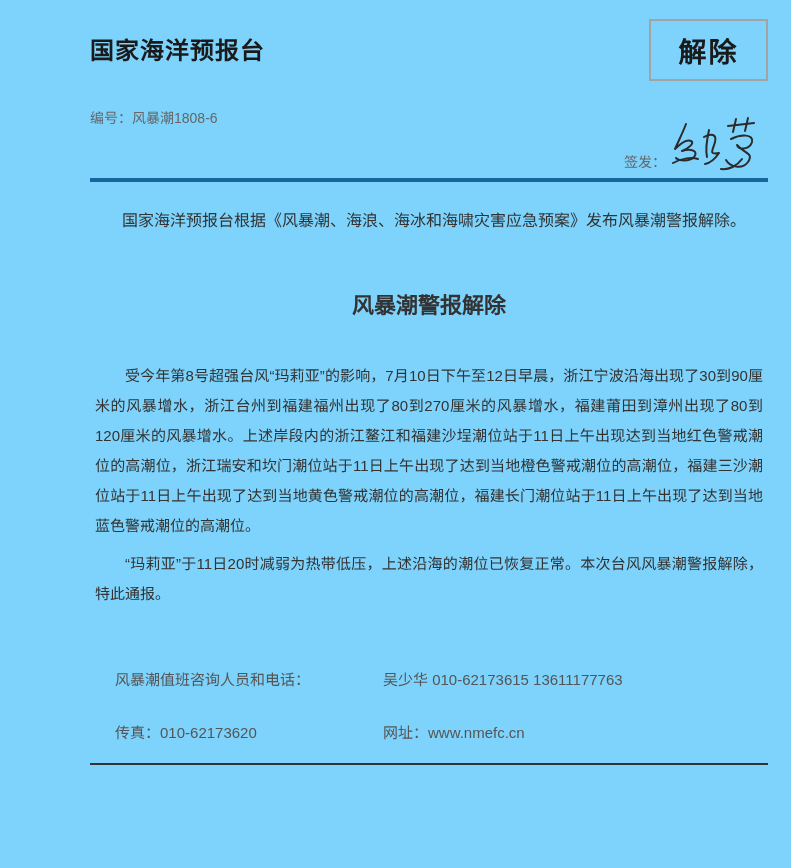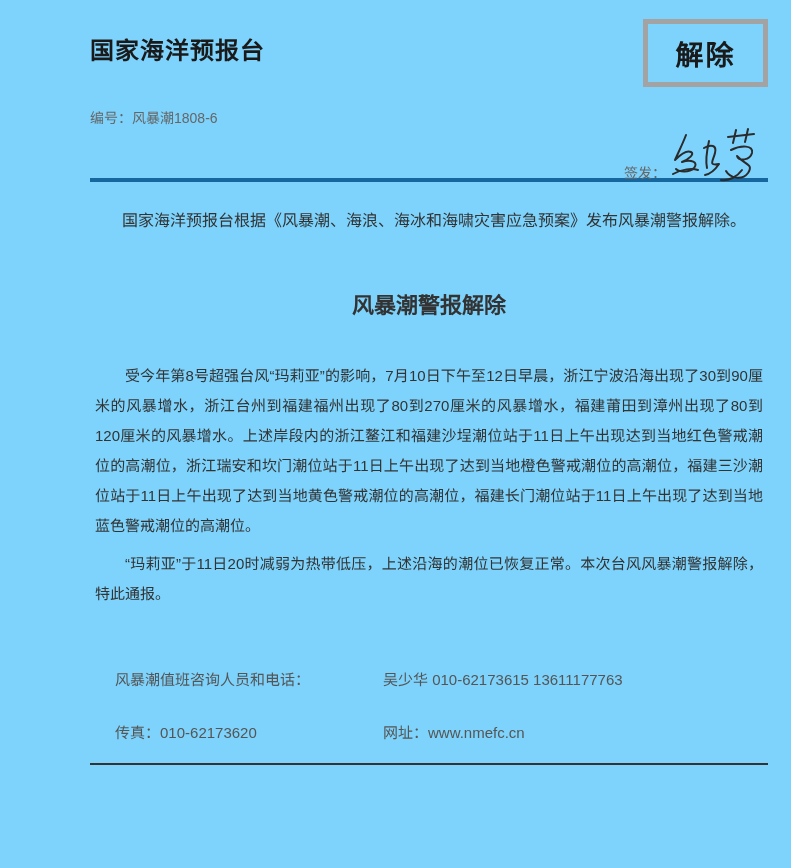--- a/index.html
+++ b/index.html
@@ -32,21 +32,21 @@
   .org-name {
     padding-top:12px;
     font-size:24px;
     font-weight:bold;
     color:#1a1a1a;
     letter-spacing:1px;
   }
   .stamp-box {
     width:115px;
     height:58px;
-    border:5px solid #a3a3a3;
+    border:2px solid #a3a3a3;
     display:flex;
     align-items:center;
     justify-content:center;
     font-size:28px;
     font-weight:bold;
     color:#1a1a1a;
     letter-spacing:2px;
     box-sizing:content-box;
   }
 
@@ -68,21 +68,21 @@
     margin-top:29px;
     height:64px;
     font-size:14px;
     color:#666666;
   }
   .meta-row { line-height:16px; }
   .meta-row + .meta-row { margin-top:19px; }
   .sign-block {
     position:absolute;
     right:2px;
-    top:15px;
+    top:4px;
     display:flex;
     align-items:flex-end;
   }
   .sign-label { line-height:16px; margin-bottom:2px; }
   .signature-svg { display:block; margin-left:4px; }
 
   .divider-blue {
     margin-top:4px;
     height:4px;
     background:#16679e;

